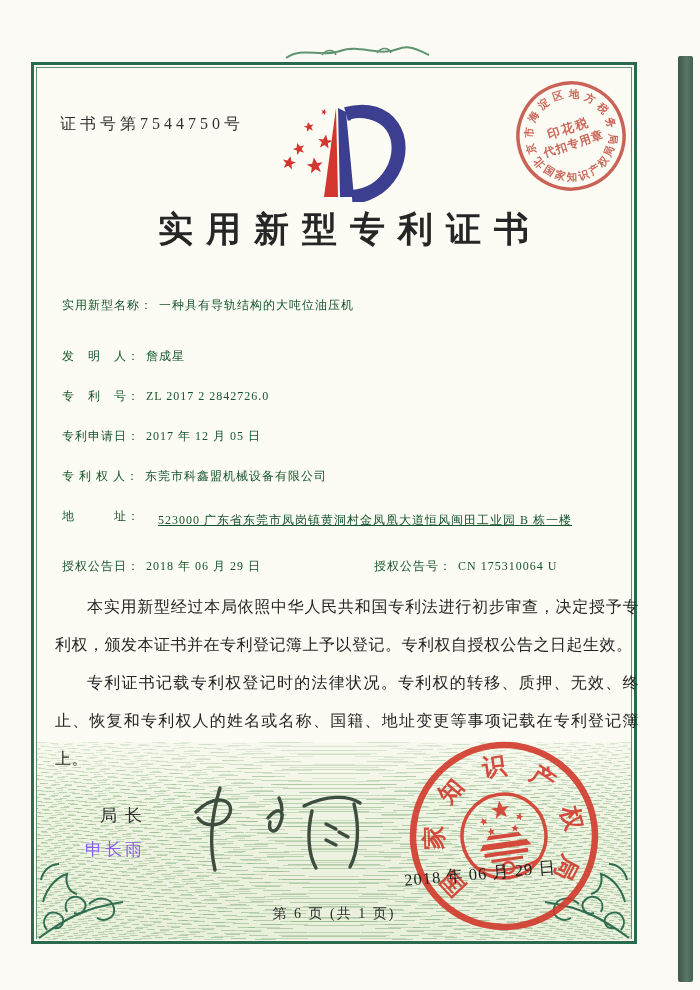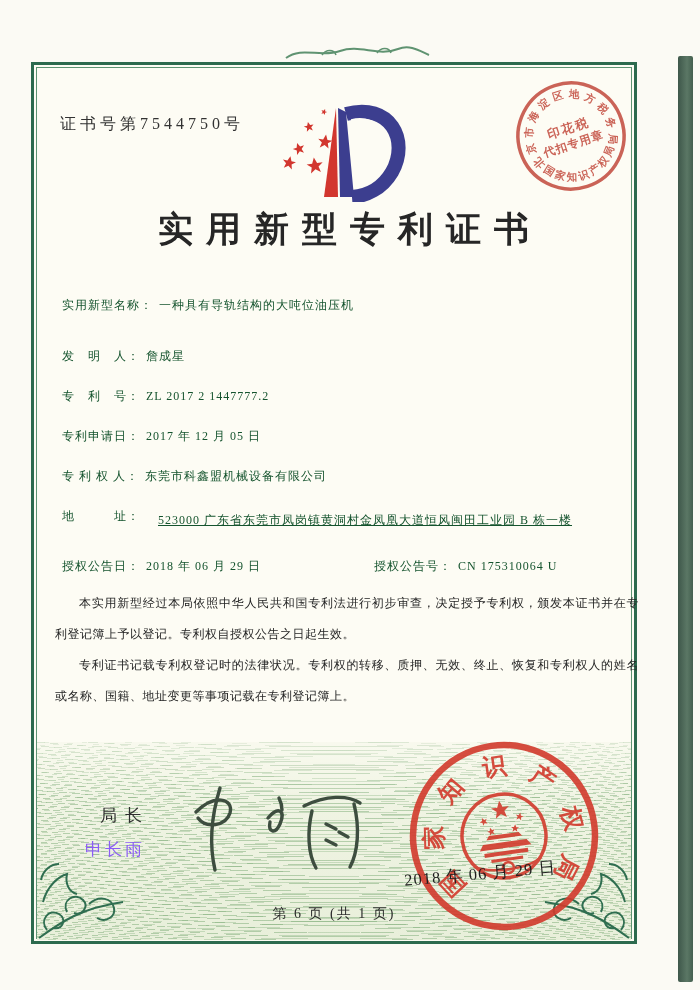--- a/index.html
+++ b/index.html
@@ -44,21 +44,21 @@
     font-size:35px;font-weight:600;letter-spacing:13px;color:#262626;margin-left:16px;
   }
   .field-row{left:62px;font-size:12px;letter-spacing:1px;color:#14532d;white-space:nowrap;}
   .field-row .val{margin-left:6px;}
   .addr-val{
     display:inline-block;vertical-align:top;white-space:normal;
     width:468px;line-height:25px;margin-left:18px;text-decoration:underline;
   }
   .paragraphs{
     left:55px;top:588px;width:584px;
-    font-size:12px;line-height:31px;color:#252525;
+    font-size:16px;line-height:38px;color:#252525;
     text-align:justify;
   }
   .paragraphs p{margin:0;text-indent:2em;letter-spacing:.5px;}
   .director-title{left:85px;top:804px;font-size:17px;letter-spacing:8px;color:#2e2e2e;font-family:"Liberation Sans","DejaVu Sans",sans-serif;margin-left:15px;}
   .director-name{left:85px;top:838px;font-size:17px;letter-spacing:3px;color:#8b5cf6;font-family:"Liberation Sans","DejaVu Sans",sans-serif;}
   .seal-date{
     left:404px;top:862px;width:180px;font-size:16.5px;color:#1e1e1e;
     transform:rotate(-5deg);letter-spacing:1px;
   }
   .footer{
@@ -152,21 +152,21 @@
   </g>
 </svg>
 
 <div class="abs field-row" style="top:297px">
   <span>实用新型名称：</span><span class="val">一种具有导轨结构的大吨位油压机</span>
 </div>
 <div class="abs field-row" style="top:348px">
   <span>发　明　人：</span><span class="val">詹成星</span>
 </div>
 <div class="abs field-row" style="top:388px">
-  <span>专　利　号：</span><span class="val">ZL 2017 2 1447777.2</span>
+  <span>专　利　号：</span><span class="val">ZL 2017 2 2842726.0</span>
 </div>
 <div class="abs field-row" style="top:428px">
   <span>专利申请日：</span><span class="val">2017 年 12 月 05 日</span>
 </div>
 <div class="abs field-row" style="top:468px">
   <span>专 利 权 人：</span><span class="val">东莞市科鑫盟机械设备有限公司</span>
 </div>
 <div class="abs field-row" style="top:508px">
   <span style="vertical-align:top">地　　　址：</span><span class="addr-val">523000 广东省东莞市凤岗镇黄洞村金凤凰大道恒风闽田工业园 B 栋一楼</span>
 </div>

